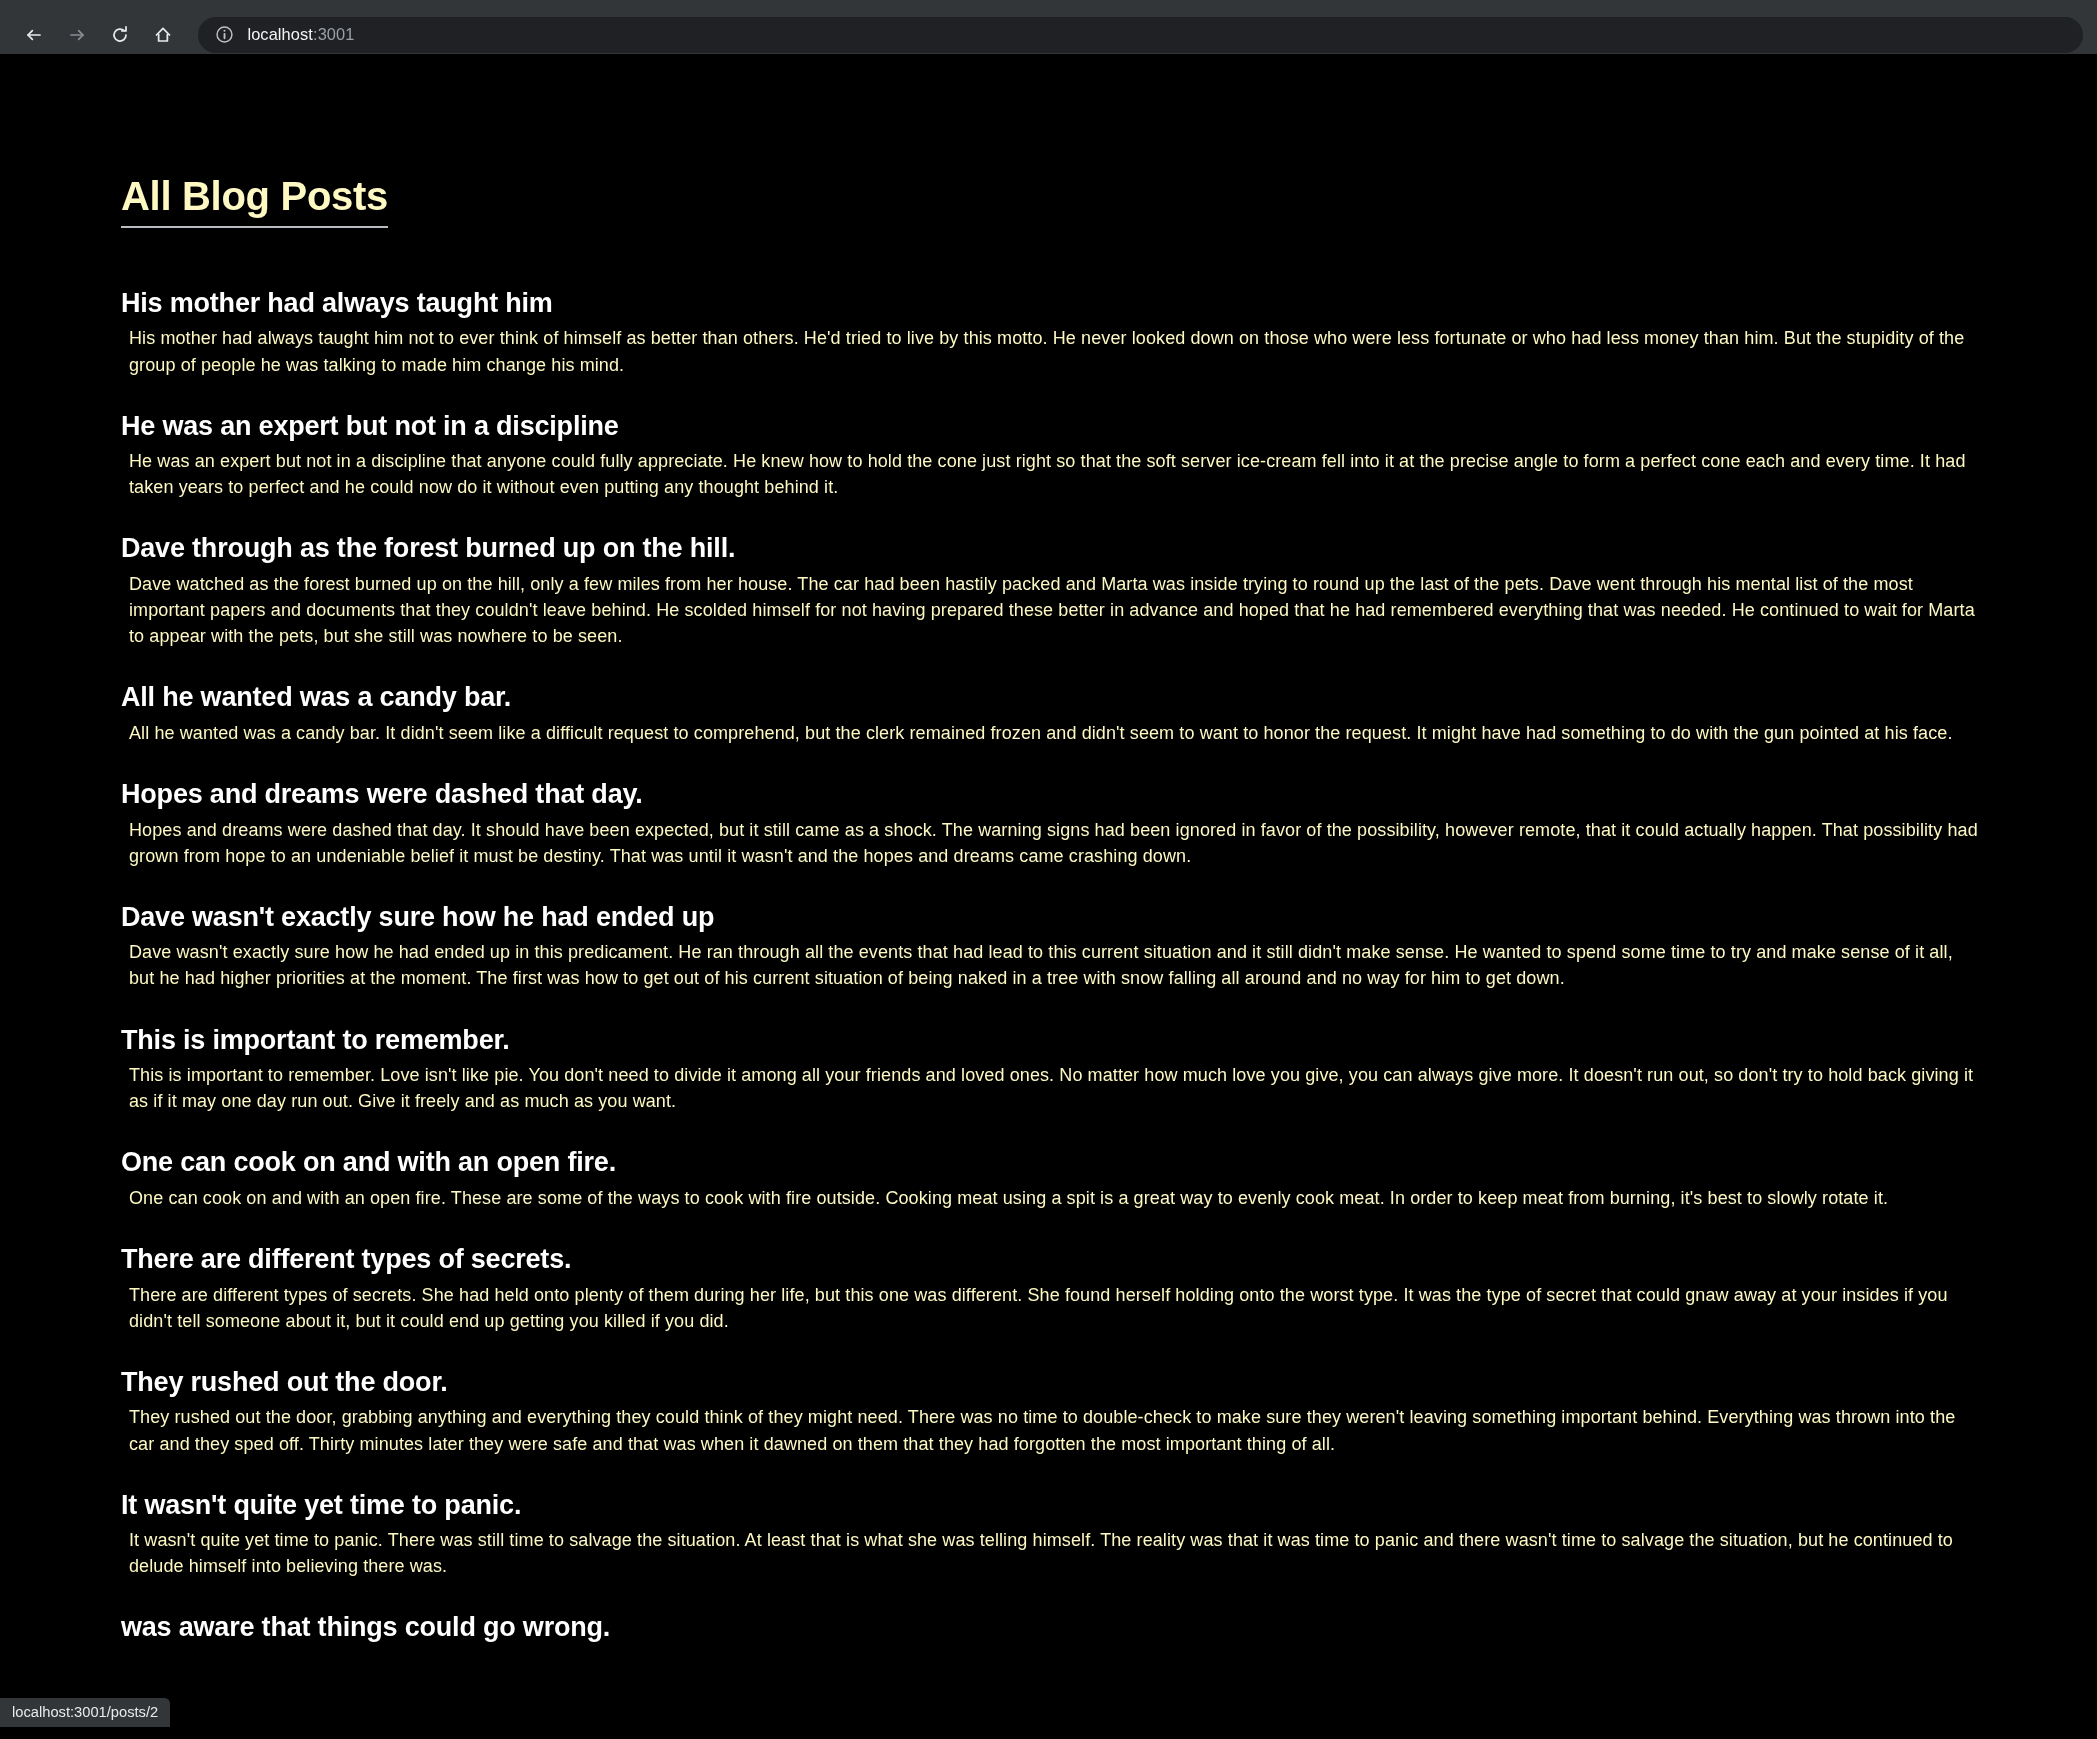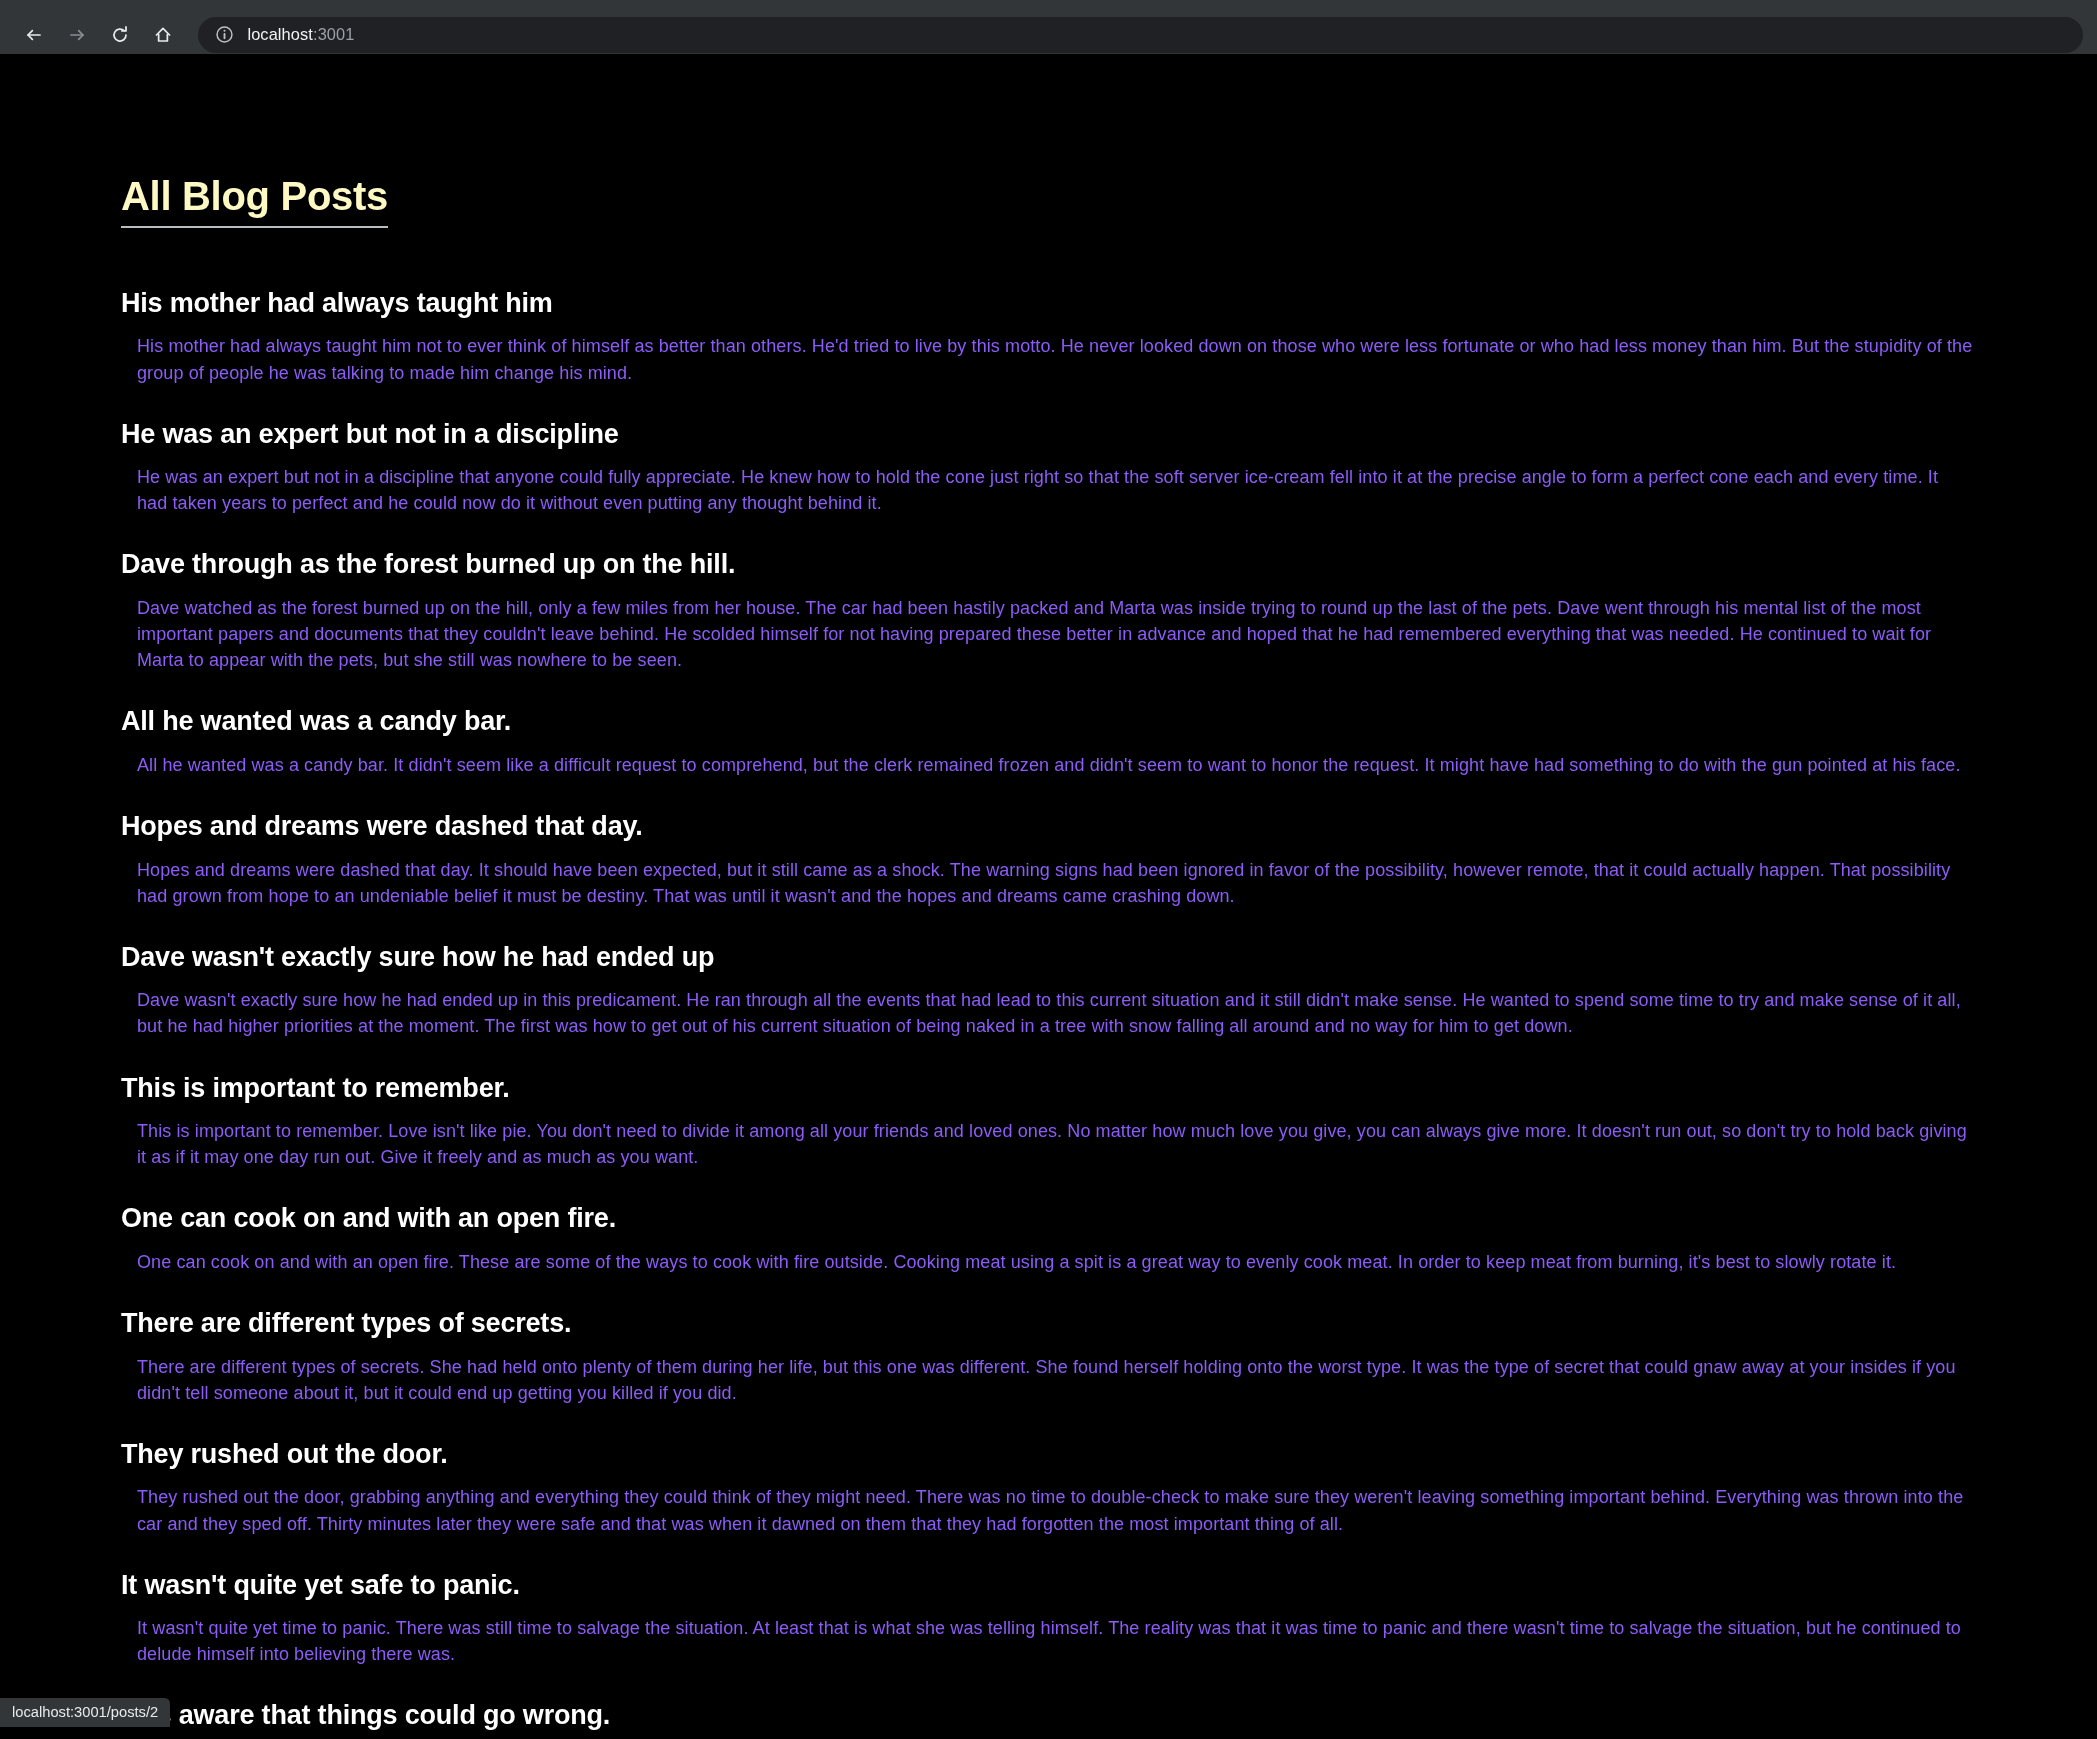--- a/index.html
+++ b/index.html
@@ -112,22 +112,22 @@
     font-weight: bold;
     line-height: 1.06;
     margin: 0 0 6.6px 0;
     letter-spacing: -0.2px;
     color: #ffffff;
     cursor: pointer;
   }
   .post-body {
     font-size: 18px;
     line-height: 1.45;
-    margin: 16px;
-    color: #8b5cf6;
+    margin: 8px;
+    color: #fef9c3;
     letter-spacing: 0.1px;
     max-width: 1857px;
   }
 
   
   .status-bubble {
     position: absolute;
     left: 0;
     bottom: 12px;
     background: #323639;
@@ -234,21 +234,21 @@
       </div>
       <div class="post">
         <h2 class="post-title">There are different types of secrets.</h2>
         <p class="post-body">There are different types of secrets. She had held onto plenty of them during her life, but this one was different. She found herself holding onto the worst type. It was the type of secret that could gnaw away at your insides if you didn't tell someone about it, but it could end up getting you killed if you did.</p>
       </div>
       <div class="post">
         <h2 class="post-title">They rushed out the door.</h2>
         <p class="post-body">They rushed out the door, grabbing anything and everything they could think of they might need. There was no time to double-check to make sure they weren't leaving something important behind. Everything was thrown into the car and they sped off. Thirty minutes later they were safe and that was when it dawned on them that they had forgotten the most important thing of all.</p>
       </div>
       <div class="post">
-        <h2 class="post-title">It wasn't quite yet safe to panic.</h2>
+        <h2 class="post-title">It wasn't quite yet time to panic.</h2>
         <p class="post-body">It wasn't quite yet time to panic. There was still time to salvage the situation. At least that is what she was telling himself. The reality was that it was time to panic and there wasn't time to salvage the situation, but he continued to delude himself into believing there was.</p>
       </div>
       <div class="post">
         <h2 class="post-title">was aware that things could go wrong.</h2>
       </div>
     </div>
 
   </div>
 </div>
 

